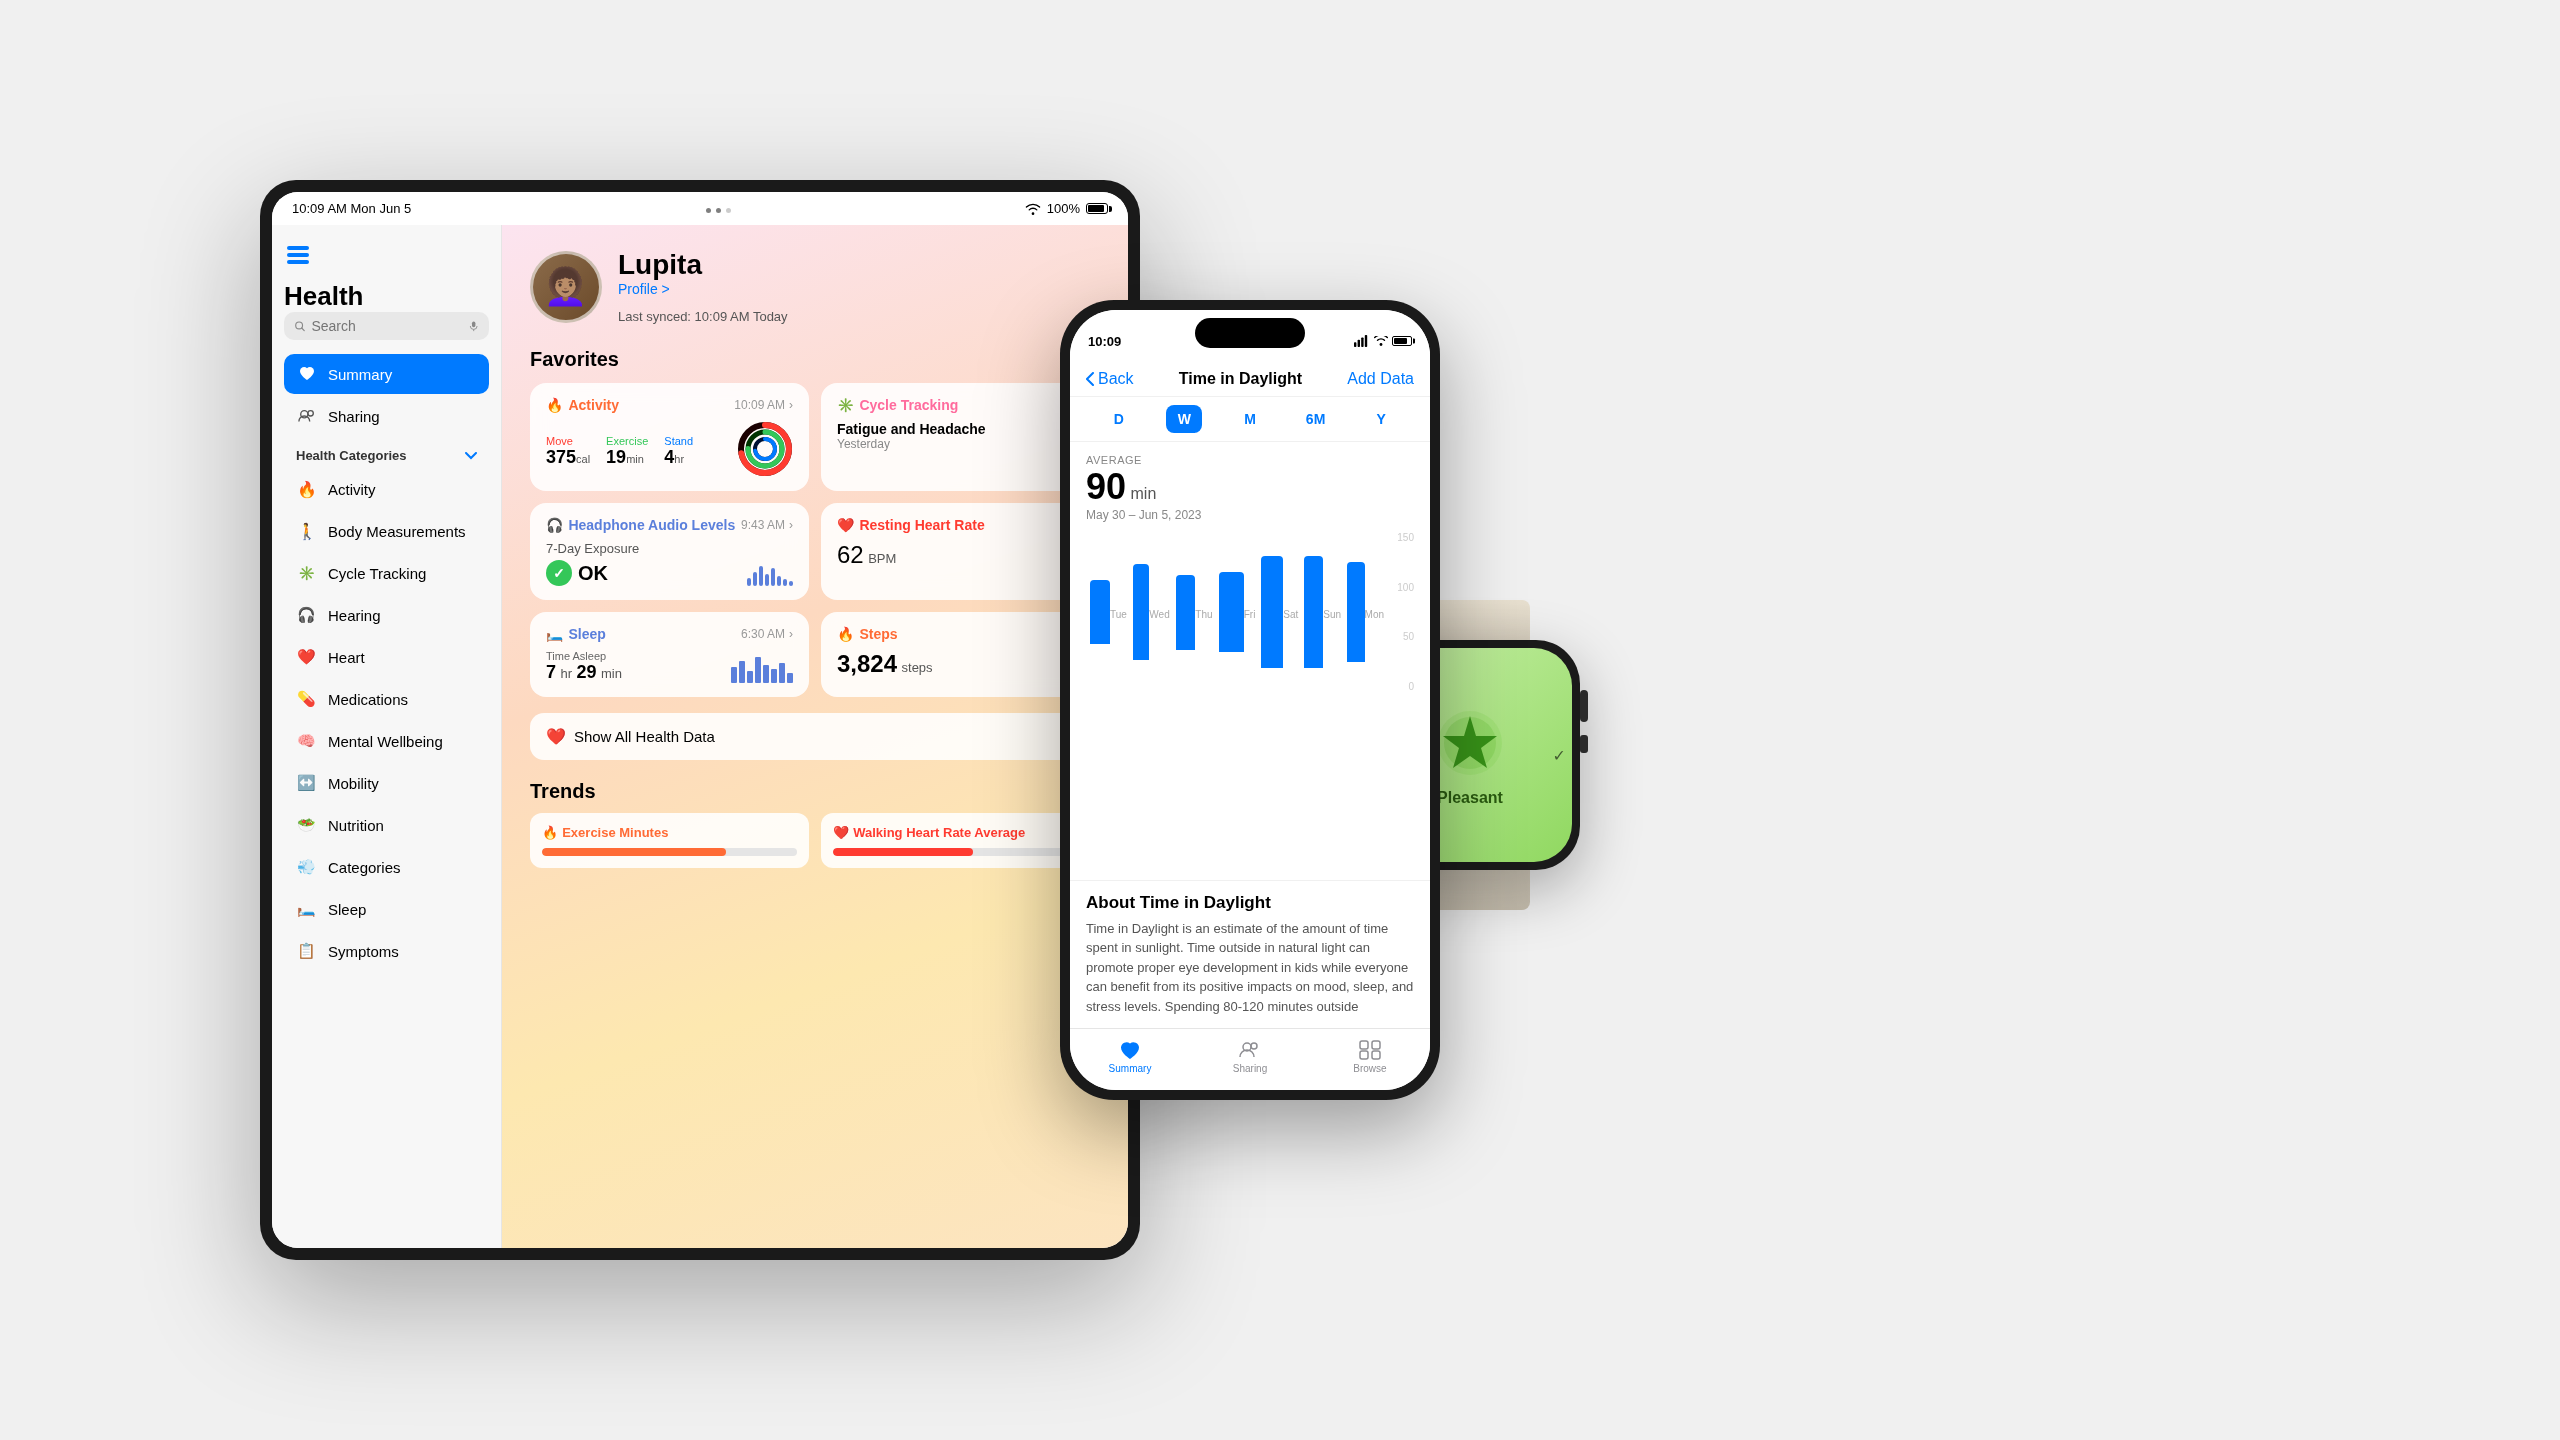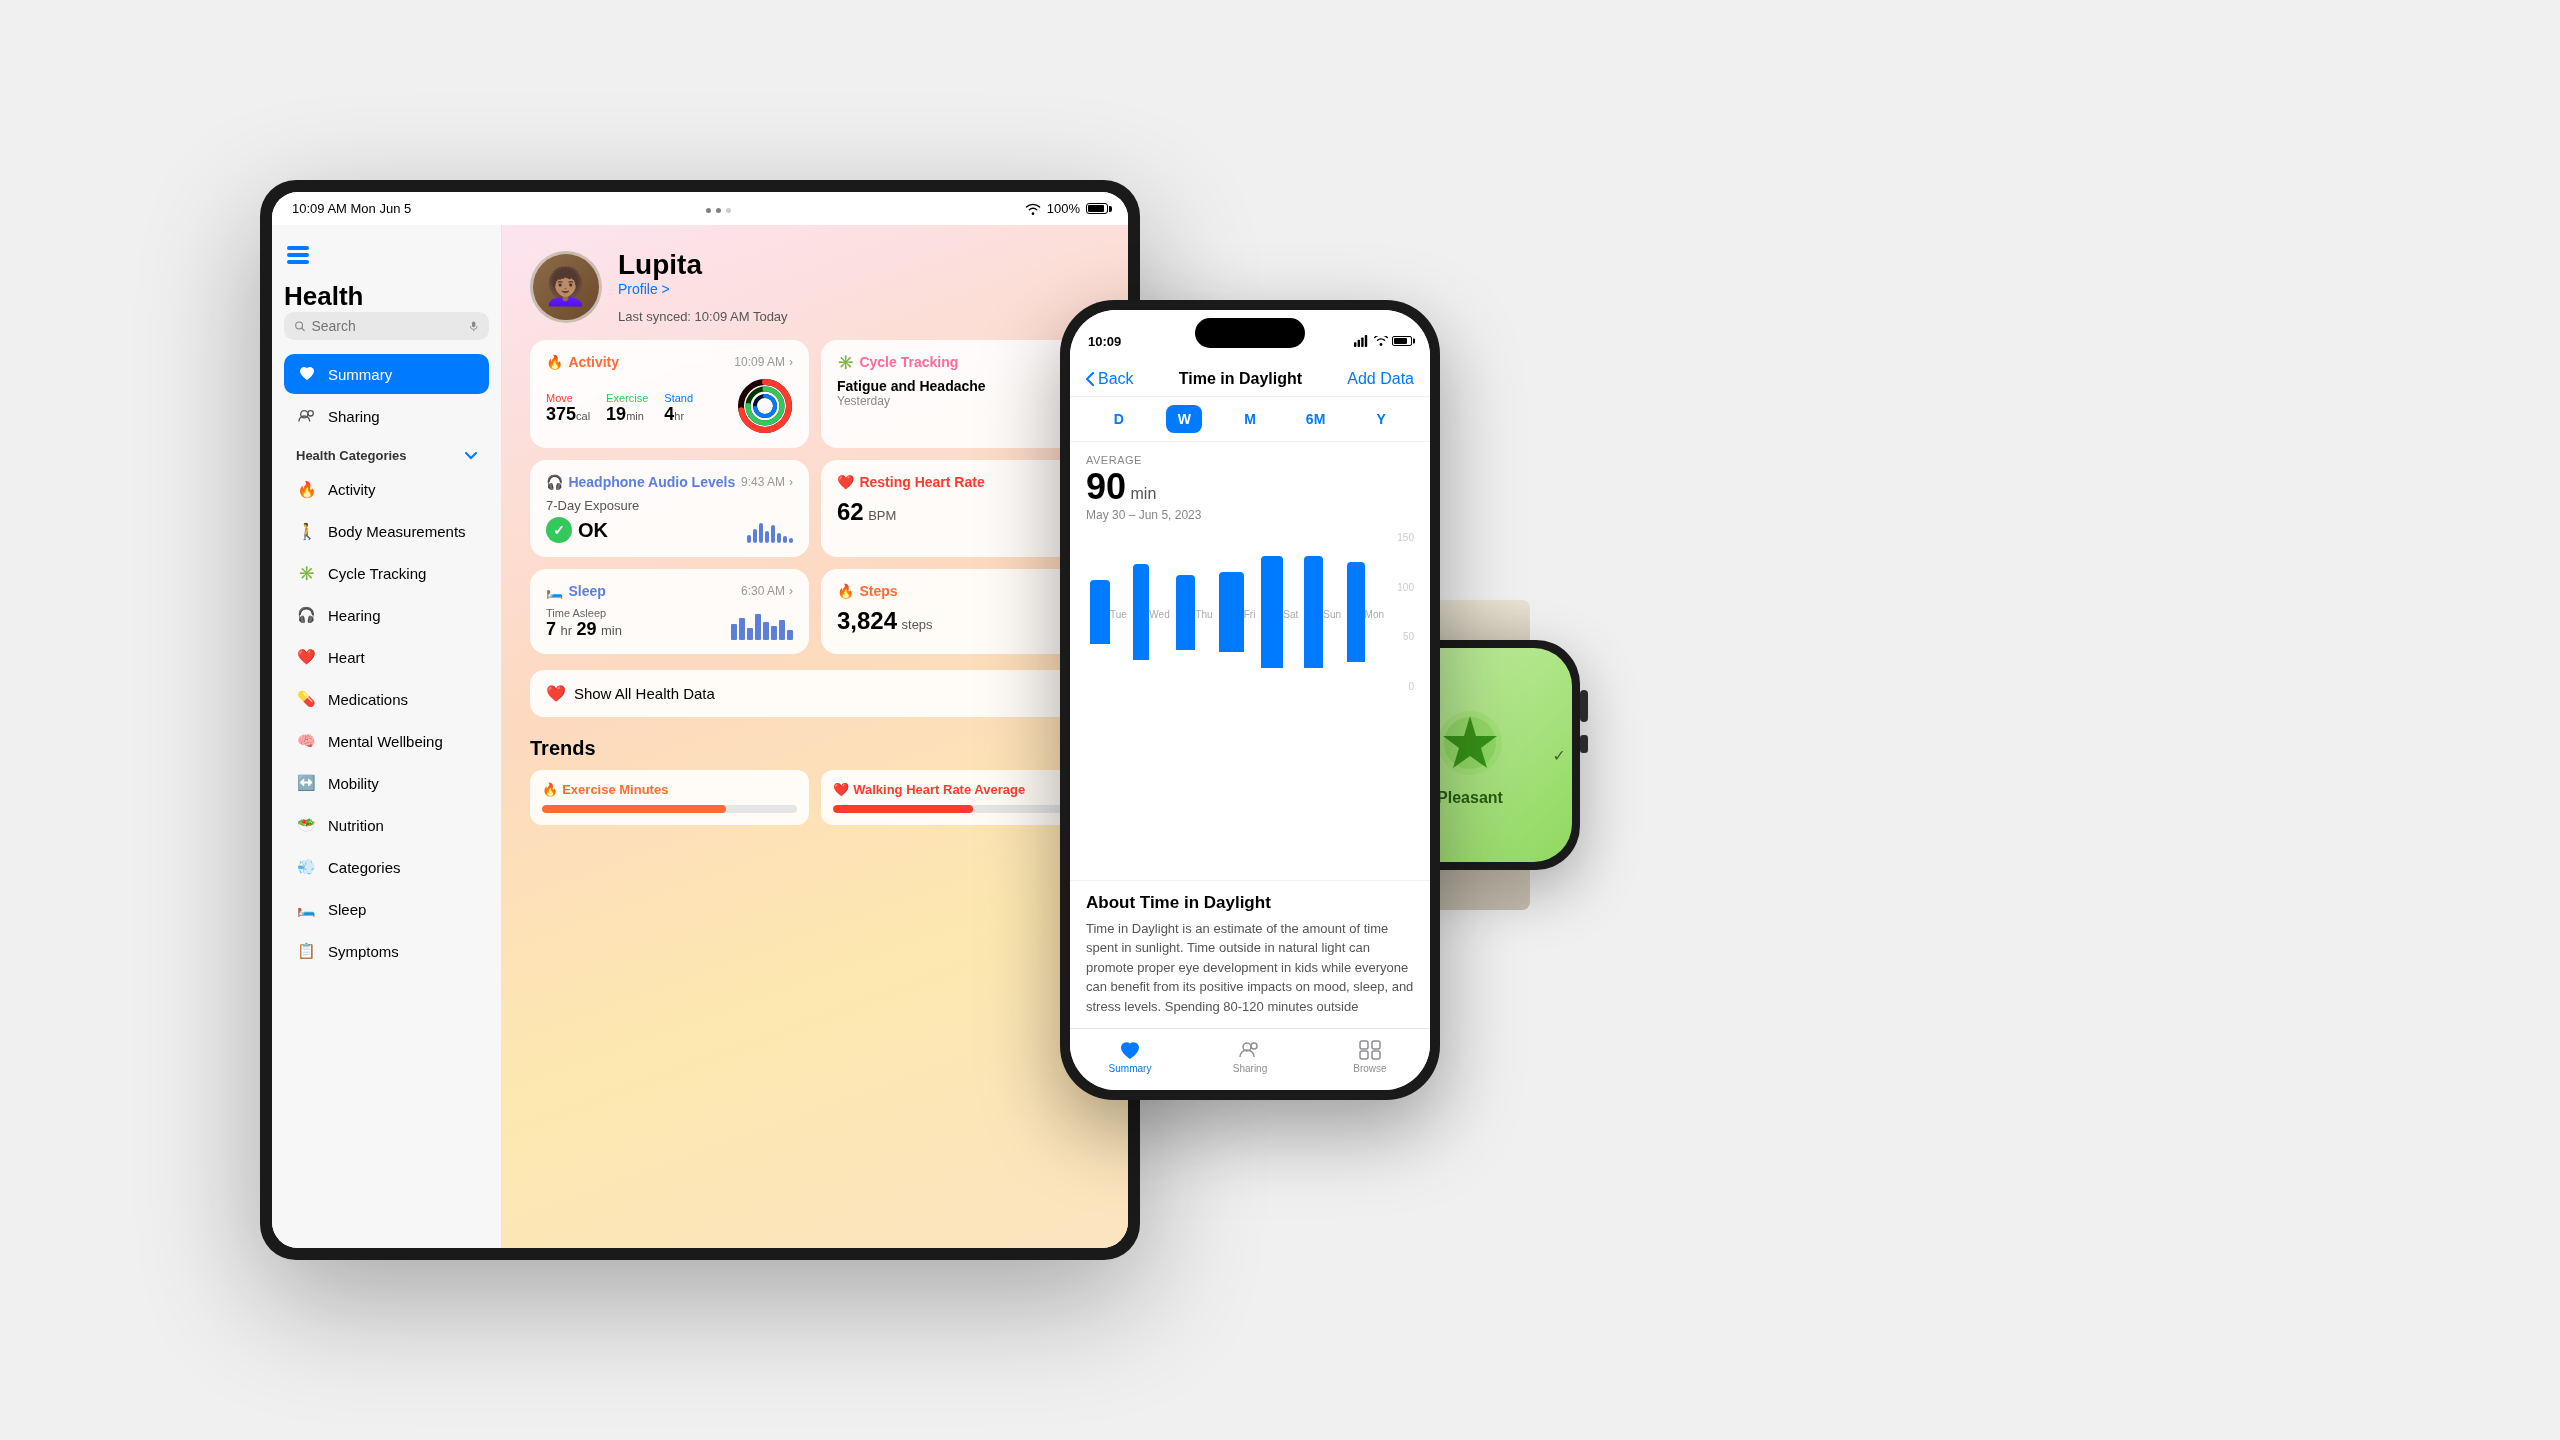--- a/index.html
+++ b/index.html
@@ -283,21 +283,21 @@
     .sleep-value { font-size: 18px; font-weight: 700; color: #000; }
     .sleep-unit { font-size: 13px; font-weight: 500; color: #555; }
     .sleep-bars {
       display: flex;
       align-items: flex-end;
       gap: 2px;
       height: 32px;
     }
     .sleep-bar { background: #5B7FDB; border-radius: 1px; width: 6px; }
 
-    .bpm-value { font-size: 24px; font-weight: 700; color: #000; }
+    .bpm-value { font-size: 24px; font-weight: 400; color: #000; }
     .bpm-unit { font-size: 13px; color: #555; font-weight: 500; }
 
     .steps-value { font-size: 24px; font-weight: 700; color: #000; }
     .steps-unit { font-size: 13px; color: #555; }
 
     .cycle-text { font-size: 14px; font-weight: 600; color: #000; margin-top: 4px; }
     .cycle-sub { font-size: 12px; color: #888; }
 
     .show-all-row {
       margin: 0 28px 16px;
@@ -709,20 +709,21 @@
 
           <div class="profile-header">
             <div class="avatar">👩🏽‍🦱</div>
             <div class="profile-info">
               <div class="profile-name">Lupita</div>
               <div class="profile-link">Profile &gt;</div>
               <div class="profile-sync">Last synced: 10:09 AM Today</div>
             </div>
           </div>
 
+          <div class="section-title">Favorites</div>
 
           <div class="cards-grid">
 
             <div class="card">
               <div class="card-header">
                 <div class="card-title orange">
                   <span>🔥</span>
                   <span>Activity</span>
                 </div>
                 <div class="card-time">

